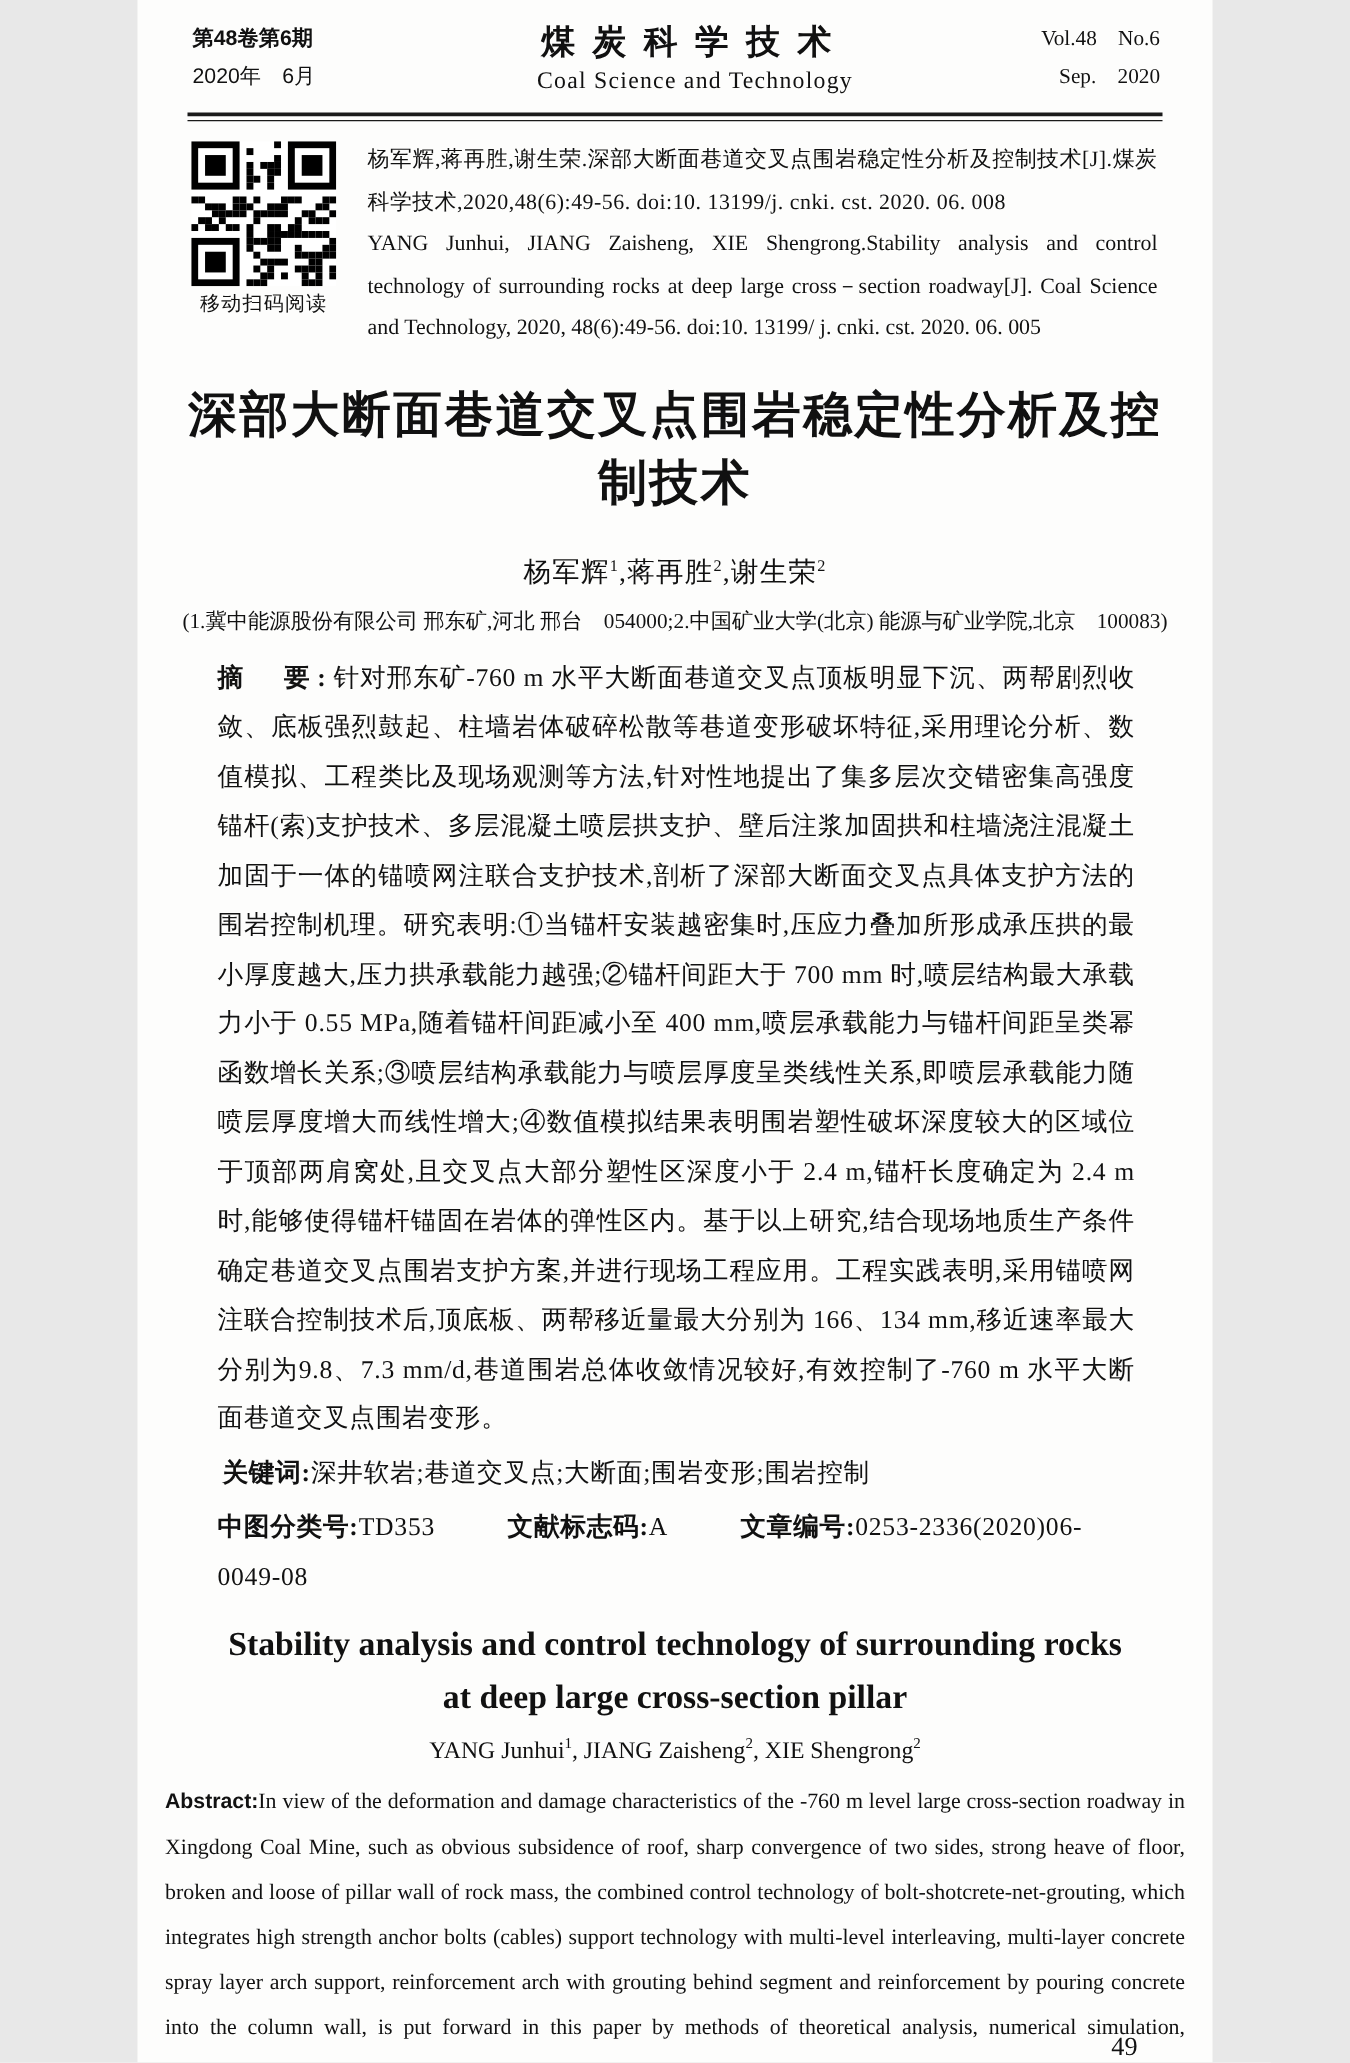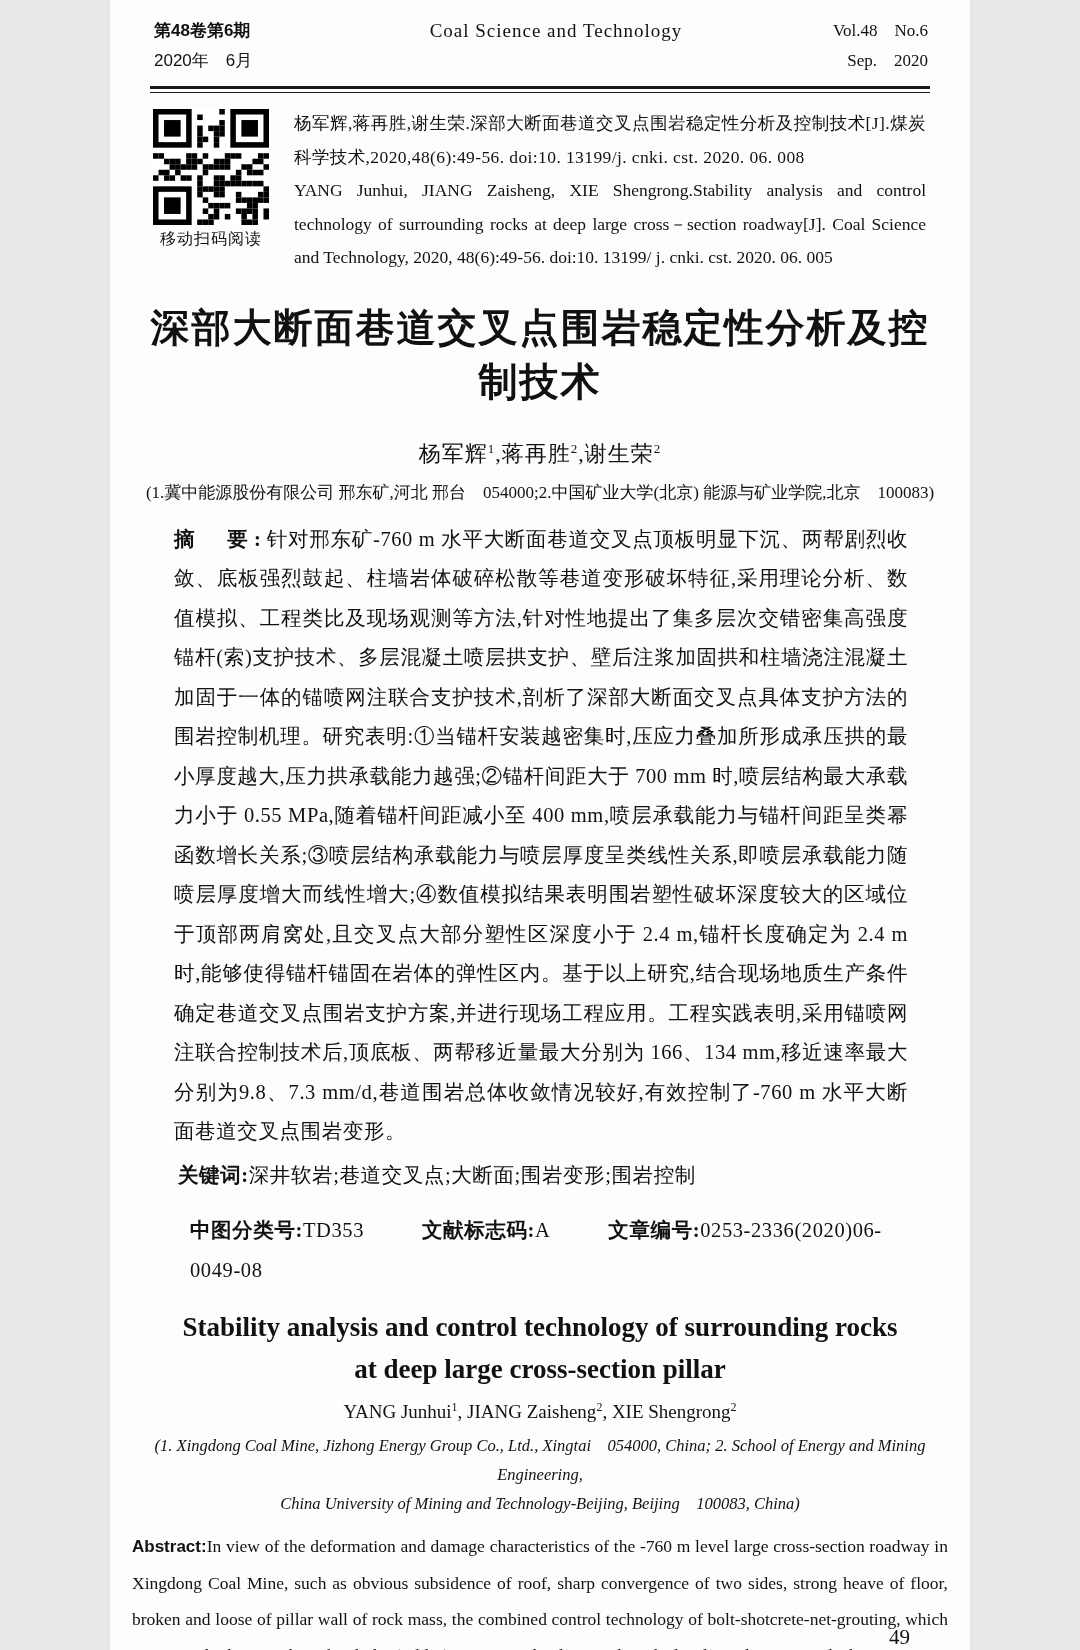--- a/index.html
+++ b/index.html
@@ -47,21 +47,21 @@
   .affil-cn{text-align:center;margin-top:12px;font-size:17px;}
   
   .cnmain{margin:16px 62px 0 64px;}
   .abs-cn{font-size:20.5px;line-height:39.5px;text-align:justify;letter-spacing:0.6px;}
   .abs-cn .lbl{font-weight:bold;letter-spacing:6px;}
   .kw-line,.clc-line{font-size:20.5px;line-height:39.5px;letter-spacing:0.6px;}
   .kw-line .lbl,.clc-line .lbl{font-weight:bold;}
   .clc-line .gap{display:inline-block;width:58px;}
   
   .title-en{
-    text-align:center;font-weight:bold;font-size:27px;line-height:42px;margin-top:0;
+    text-align:center;font-weight:bold;font-size:27px;line-height:42px;margin-top:12px;
   }
   .authors-en{text-align:center;font-size:19px;margin-top:10px;}
   .authors-en sup{font-size:12px;}
   .affil-en{text-align:center;font-style:italic;font-size:16.5px;line-height:29px;margin-top:8px;}
   
   .abs-en{
     margin:10px 22px 0 22px;
     font-size:17.5px;line-height:36px;text-align:justify;
   }
   .abs-en .lbl{font-weight:bold;font-family:"Liberation Sans","DejaVu Sans",sans-serif;font-size:17px;}
@@ -75,20 +75,21 @@
 <body>
 
 <div class="page">
 
   <div class="jheader">
     <div class="jh-left">
       <div class="l1">第48卷第6期</div>
       <div class="l2">2020年　6月</div>
     </div>
     <div class="jh-center">
+      <div class="jh-cn">煤炭科学技术</div>
       <div class="jh-en">Coal Science and Technology</div>
     </div>
     <div class="jh-right">
       <div>Vol.48　No.6</div>
       <div>Sep.　2020</div>
     </div>
   </div>
   <div class="jrule"></div>
 
   <div class="cite">
@@ -238,36 +239,32 @@
 
   <div class="authors-cn">
     <span><span>杨军辉</span><sup>1</sup><span>,</span></span><span><span>蒋再胜</span><sup>2</sup><span>,</span></span><span><span>谢生荣</span><sup>2</sup></span>
   </div>
 
   <div class="affil-cn">(1.冀中能源股份有限公司 邢东矿,河北 邢台　054000;2.中国矿业大学(北京) 能源与矿业学院,北京　100083)</div>
 
   <div class="cnmain">
     <p class="abs-cn" style="margin:0;"><span class="lbl">摘　要:</span><span>针对邢东矿-760 m 水平大断面巷道交叉点顶板明显下沉、两帮剧烈收敛、底板强烈鼓起、柱墙岩体破碎松散等巷道变形破坏特征,采用理论分析、数值模拟、工程类比及现场观测等方法,针对性地提出了集多层次交错密集高强度锚杆(索)支护技术、多层混凝土喷层拱支护、壁后注浆加固拱和柱墙浇注混凝土加固于一体的锚喷网注联合支护技术,剖析了深部大断面交叉点具体支护方法的围岩控制机理。研究表明:①当锚杆安装越密集时,压应力叠加所形成承压拱的最小厚度越大,压力拱承载能力越强;②锚杆间距大于 700 mm 时,喷层结构最大承载力小于 0.55 MPa,随着锚杆间距减小至 400 mm,喷层承载能力与锚杆间距呈类幂函数增长关系;③喷层结构承载能力与喷层厚度呈类线性关系,即喷层承载能力随喷层厚度增大而线性增大;④数值模拟结果表明围岩塑性破坏深度较大的区域位于顶部两肩窝处,且交叉点大部分塑性区深度小于 2.4 m,锚杆长度确定为 2.4 m 时,能够使得锚杆锚固在岩体的弹性区内。基于以上研究,结合现场地质生产条件确定巷道交叉点围岩支护方案,并进行现场工程应用。工程实践表明,采用锚喷网注联合控制技术后,顶底板、两帮移近量最大分别为 166、134 mm,移近速率最大分别为9.8、7.3 mm/d,巷道围岩总体收敛情况较好,有效控制了-760 m 水平大断面巷道交叉点围岩变形。</span></p>
     <p class="kw-line" style="margin:4px;"><span class="lbl">关键词:</span><span>深井软岩;巷道交叉点;大断面;围岩变形;围岩控制</span></p>
-    <p class="clc-line" style="margin:16px;"><span class="lbl">中图分类号:</span><span>TD353</span><span class="gap"></span><span class="lbl">文献标志码:</span><span>A</span><span class="gap"></span><span class="lbl">文章编号:</span><span>0253-2336(2020)06-0049-08</span></p>
+    <p class="clc-line" style="margin:0;"><span class="lbl">中图分类号:</span><span>TD353</span><span class="gap"></span><span class="lbl">文献标志码:</span><span>A</span><span class="gap"></span><span class="lbl">文章编号:</span><span>0253-2336(2020)06-0049-08</span></p>
   </div>
 
   <div class="title-en">
     <div>Stability analysis and control technology of surrounding rocks</div>
     <div>at deep large cross-section pillar</div>
   </div>
 
   <div class="authors-en">
     <span><span>YANG Junhui</span><sup>1</sup><span>, </span></span><span><span>JIANG Zaisheng</span><sup>2</sup><span>, </span></span><span><span>XIE Shengrong</span><sup>2</sup></span>
   </div>
 
-  <div class="affil-en">
-    <div>(1. Xingdong Coal Mine, Jizhong Energy Group Co., Ltd., Xingtai　054000, China; 2. School of Energy and Mining Engineering,</div>
-    <div>China University of Mining and Technology-Beijing, Beijing　100083, China)</div>
-  </div>
 
   <p class="abs-en"><span class="lbl">Abstract:</span><span>In view of the deformation and damage characteristics of the -760 m level large cross-section roadway in Xingdong Coal Mine, such as obvious subsidence of roof, sharp convergence of two sides, strong heave of floor, broken and loose of pillar wall of rock mass, the combined control technology of bolt-shotcrete-net-grouting, which integrates high strength anchor bolts (cables) support technology with multi-level interleaving, multi-layer concrete spray layer arch support, reinforcement arch with grouting behind segment and reinforcement by pouring concrete into the column wall, is put forward in this paper by methods of theoretical analysis, numerical simulation, engineering analogy and on-site observation. The combined support technology of bolting shotcrete and net injection analyzes the surrounding rock control mechanism of the specific support method of the deep large cross section intersection. The results shows that: ①when the boltsare installed more densely, the minimum thickness of the pressure arch formed by the superposition of compressive stress is greater, and the bearing capacity of the pressure arch is stronger;②when the bolt spacing is more than 700 mm, the maximum bearing capacity of the spray layer structure is less than 0.55 MPa. As the bolt spacing decreases to 400 mm, the bearing capacity of the sprayed layer increases and the spacing of the bolt show apower-like function growth relationship; ③the bearing capacity of the sprayed layer</span></p>
 
   <div class="footrule"></div>
   <div class="footnotes">
     <p style="margin:0;"><span class="lbl">收稿日期:</span><span>2019-12-21;</span><span class="lbl">责任编辑:</span><span>朱恩光</span></p>
 
   </div>
 
   <div class="pagenum">49</div>

